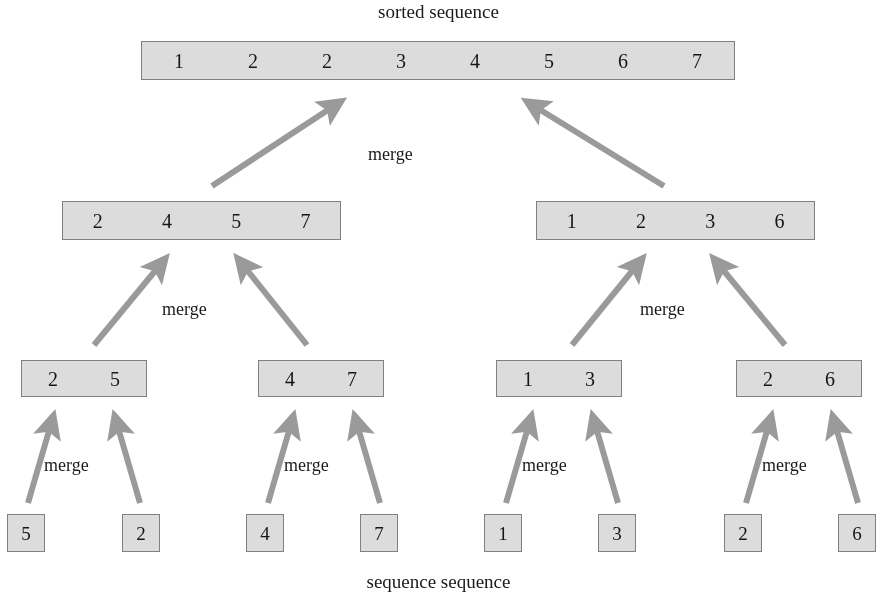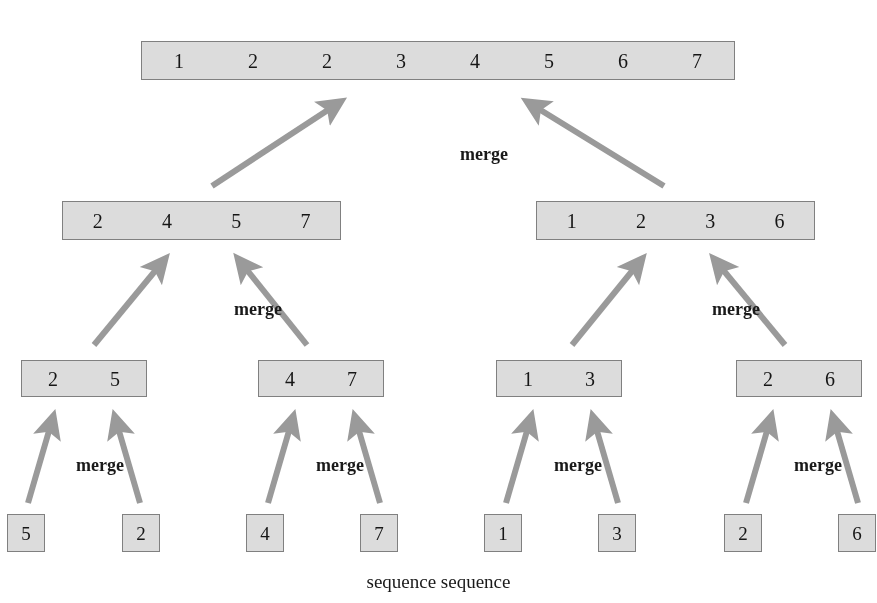--- a/index.html
+++ b/index.html
@@ -21,23 +21,22 @@
     color: #1a1a1a;
     text-align: center;
     white-space: nowrap;
     line-height: 1;
   }
   .merge-label {
     position: absolute;
     font-size: 18px;
     color: #1a1a1a;
     white-space: nowrap;
-    text-align: right;
+    text-align: left;
     line-height: 1;
-    font-weight: bold;
   }
   .box {
     position: absolute;
     box-sizing: border-box;
     background: #dcdcdc;
     border: 1.5px solid #808080;
     display: flex;
     align-items: center;
     box-shadow: none;
   }
@@ -58,20 +57,21 @@
     width: 877px;
     height: 603px;
     pointer-events: none;
   }
 </style>
 </head>
 <body>
 
 <div id="canvas">
 
+  <div class="caption" style="left:0; top:2px; width:877px;">sorted sequence</div>
 
   <svg class="arrows" viewBox="0 0 877 603">
     <defs>
       <marker id="ah" markerWidth="5.2" markerHeight="5.2" refX="2.4" refY="2.6" orient="auto" markerUnits="strokeWidth">
         <path d="M0,0.2 L5.0,2.6 L0,5.0 L1.05,2.6 Z" fill="#9a9a9a"></path>
       </marker>
     </defs>
     <g stroke="#9a9a9a" stroke-width="6" fill="none" marker-end="url(#ah)">
 
       <line x1="212" y1="186" x2="334" y2="106"></line>

